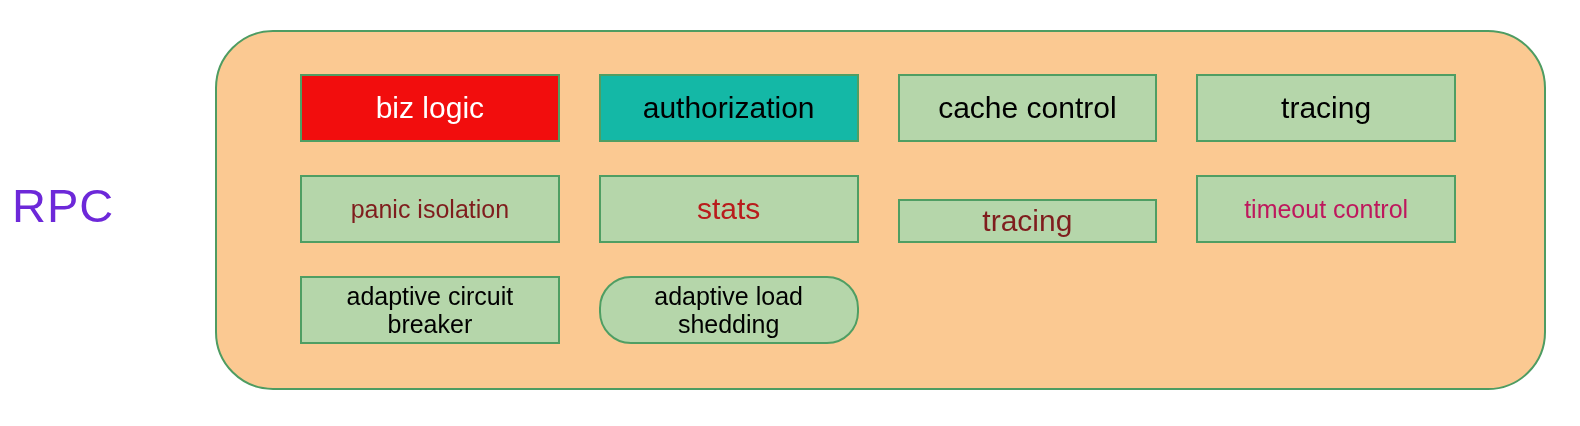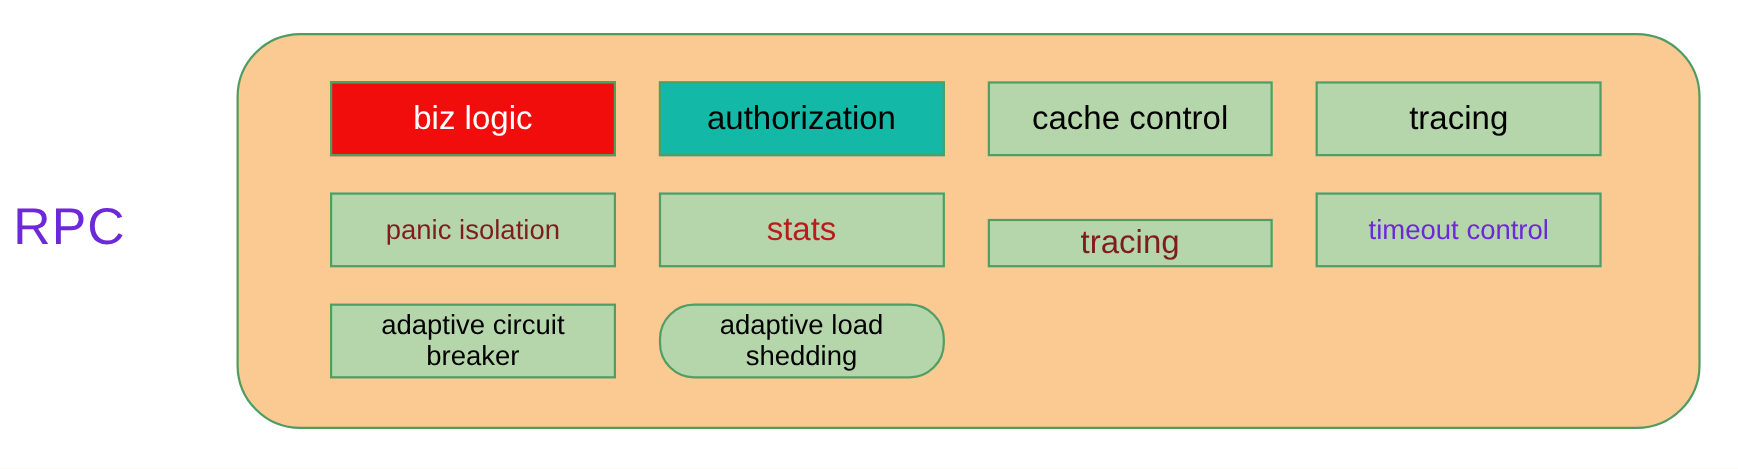--- a/index.html
+++ b/index.html
@@ -70,20 +70,20 @@
   <div class="rpc-label">RPC</div>
   <div class="rpc-container" style="background: rgb(251, 201, 146); border-color: rgb(78, 156, 98);">
     <div class="module-grid" id="module-grid">
         <div class="module-box size-large" style="background: rgb(242, 13, 13); border-color: rgb(79, 158, 99); color: rgb(255, 255, 255);">biz logic</div>
         <div class="module-box size-large" style="background: #14b8a6; border-color: rgb(79, 158, 99); color: rgb(0, 0, 0);">authorization</div>
         <div class="module-box size-large" style="background: rgb(181, 214, 170); border-color: rgb(79, 158, 99); color: rgb(0, 0, 0);">cache control</div>
         <div class="module-box size-large" style="background: rgb(181, 214, 170); border-color: rgb(79, 158, 99); color: rgb(0, 0, 0);">tracing</div>
         <div class="module-box size-small" style="background: rgb(181, 214, 170); border-color: rgb(79, 158, 99); color: #7f1d1d;">panic isolation</div>
         <div class="module-box size-large" style="background: rgb(181, 214, 170); border-color: rgb(79, 158, 99); color: #b91c1c;">stats</div>
         <div class="module-box size-large" style="background: rgb(181, 214, 170); border-color: rgb(79, 158, 99); color: #7f1d1d; margin-top: 24px;">tracing</div>
-        <div class="module-box size-small" style="background: rgb(181, 214, 170); border-color: rgb(79, 158, 99); color: #6d28d9; text-align: right;">timeout control</div>
+        <div class="module-box size-small" style="background: rgb(181, 214, 170); border-color: rgb(79, 158, 99); color: #be185d; text-align: right;">timeout control</div>
         <div class="module-box size-small" style="background: rgb(181, 214, 170); border-color: rgb(79, 158, 99); color: rgb(0, 0, 0);">adaptive circuit
 breaker</div>
         <div class="module-box size-small" style="background: rgb(181, 214, 170); border-color: rgb(79, 158, 99); color: rgb(0, 0, 0); border-radius: 32px;">adaptive load
 shedding</div>
       </div>
   </div>
 </div>
 
 </body></html>

